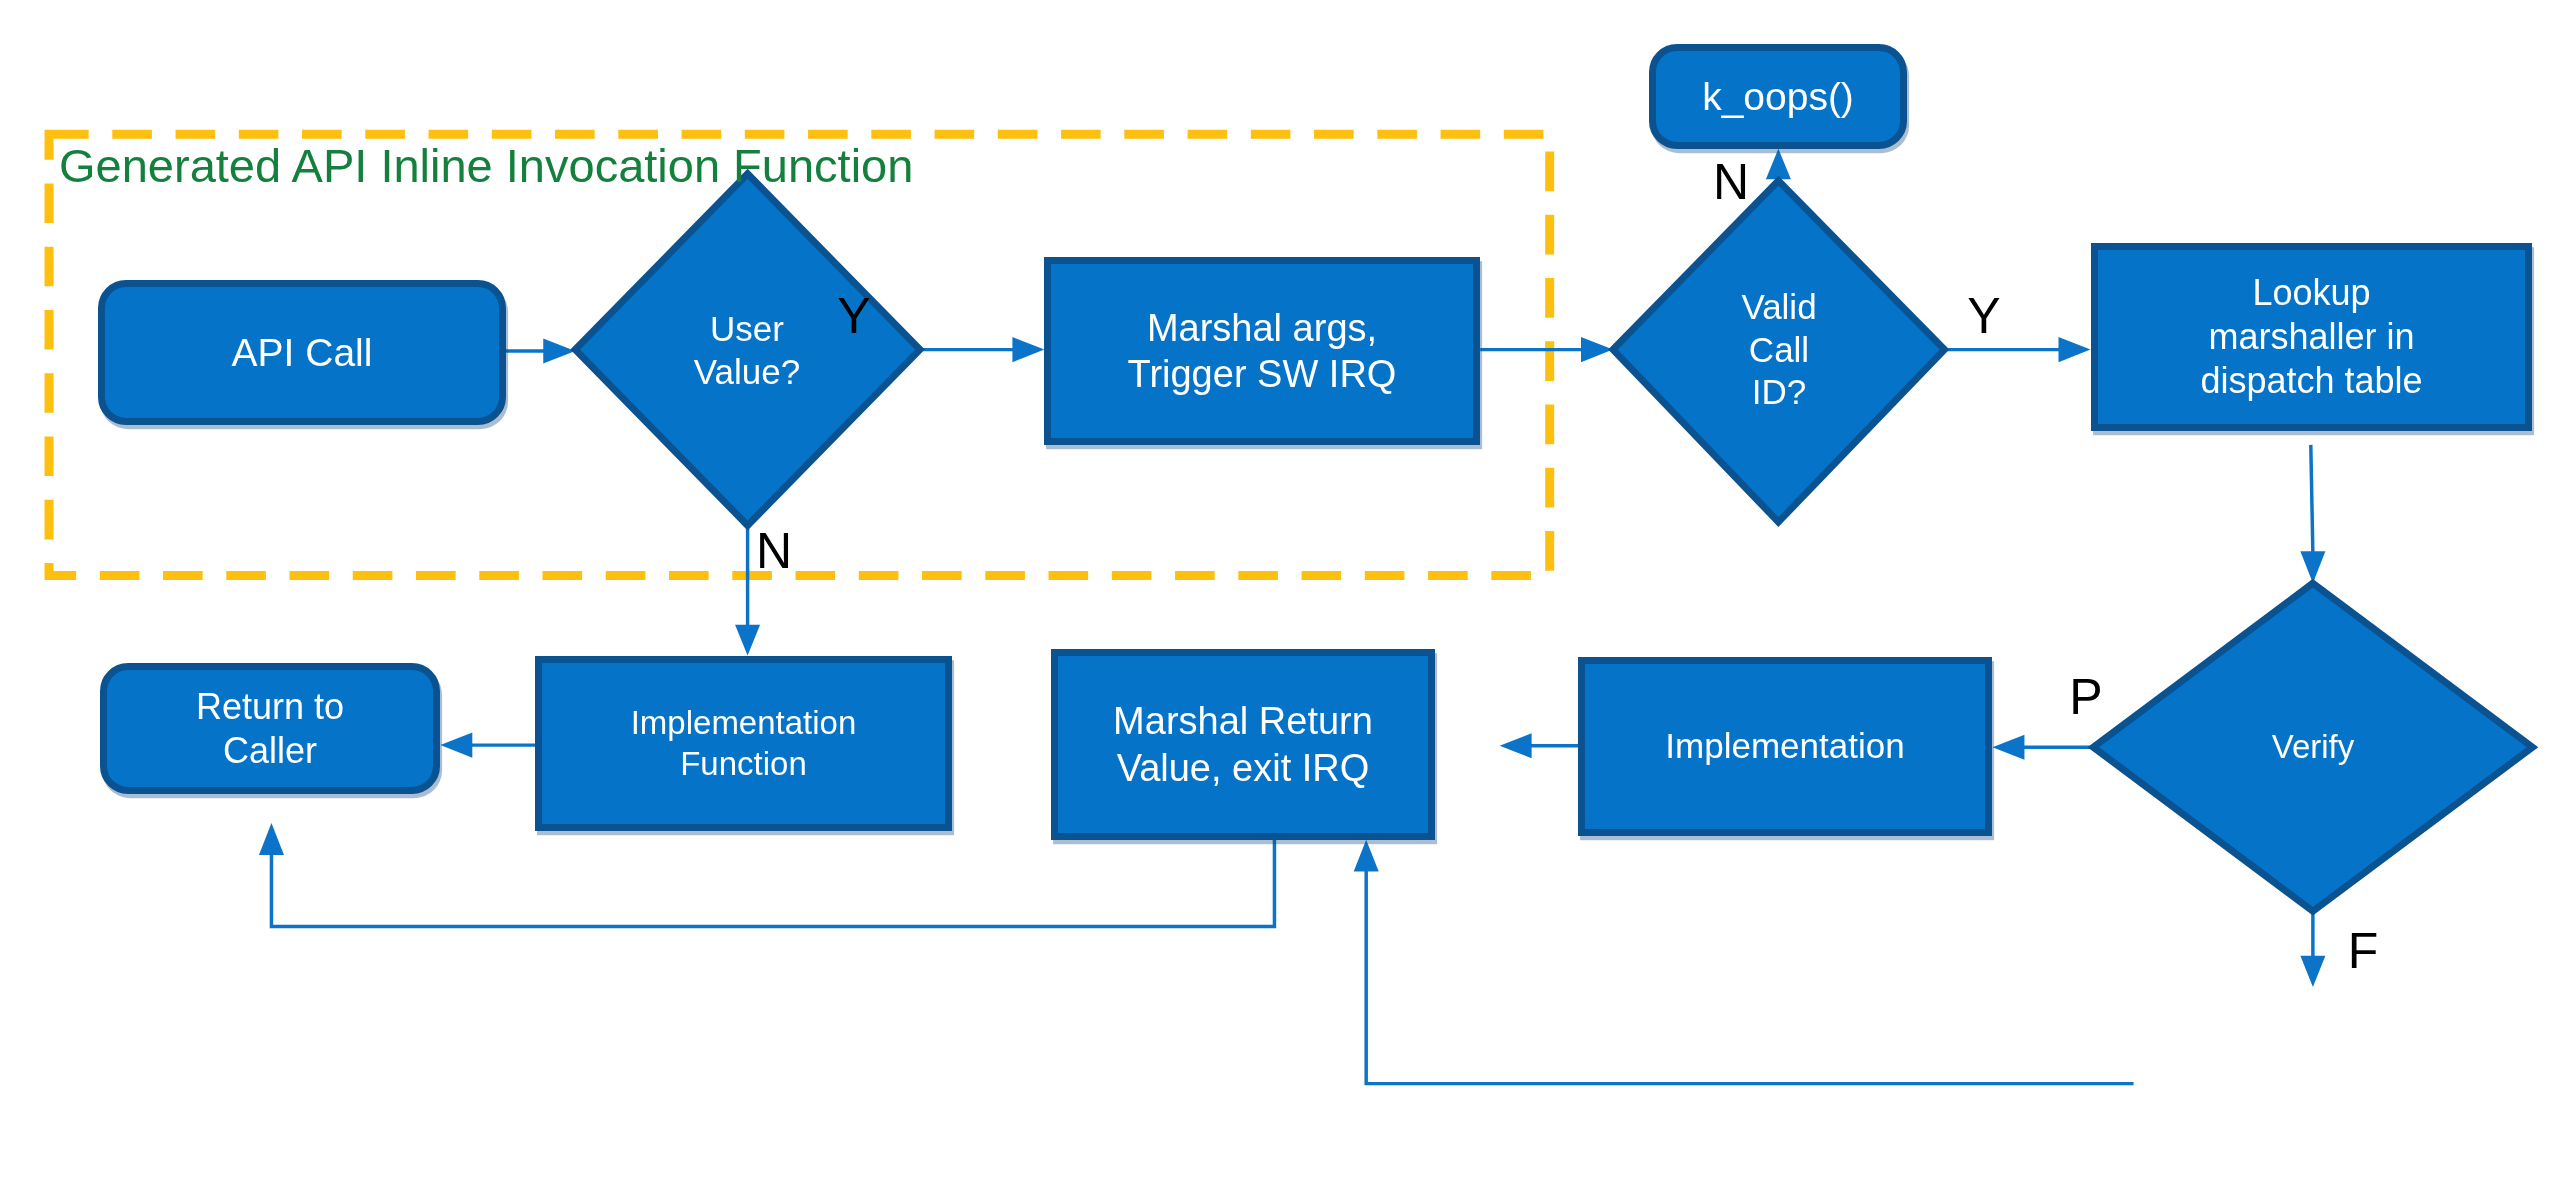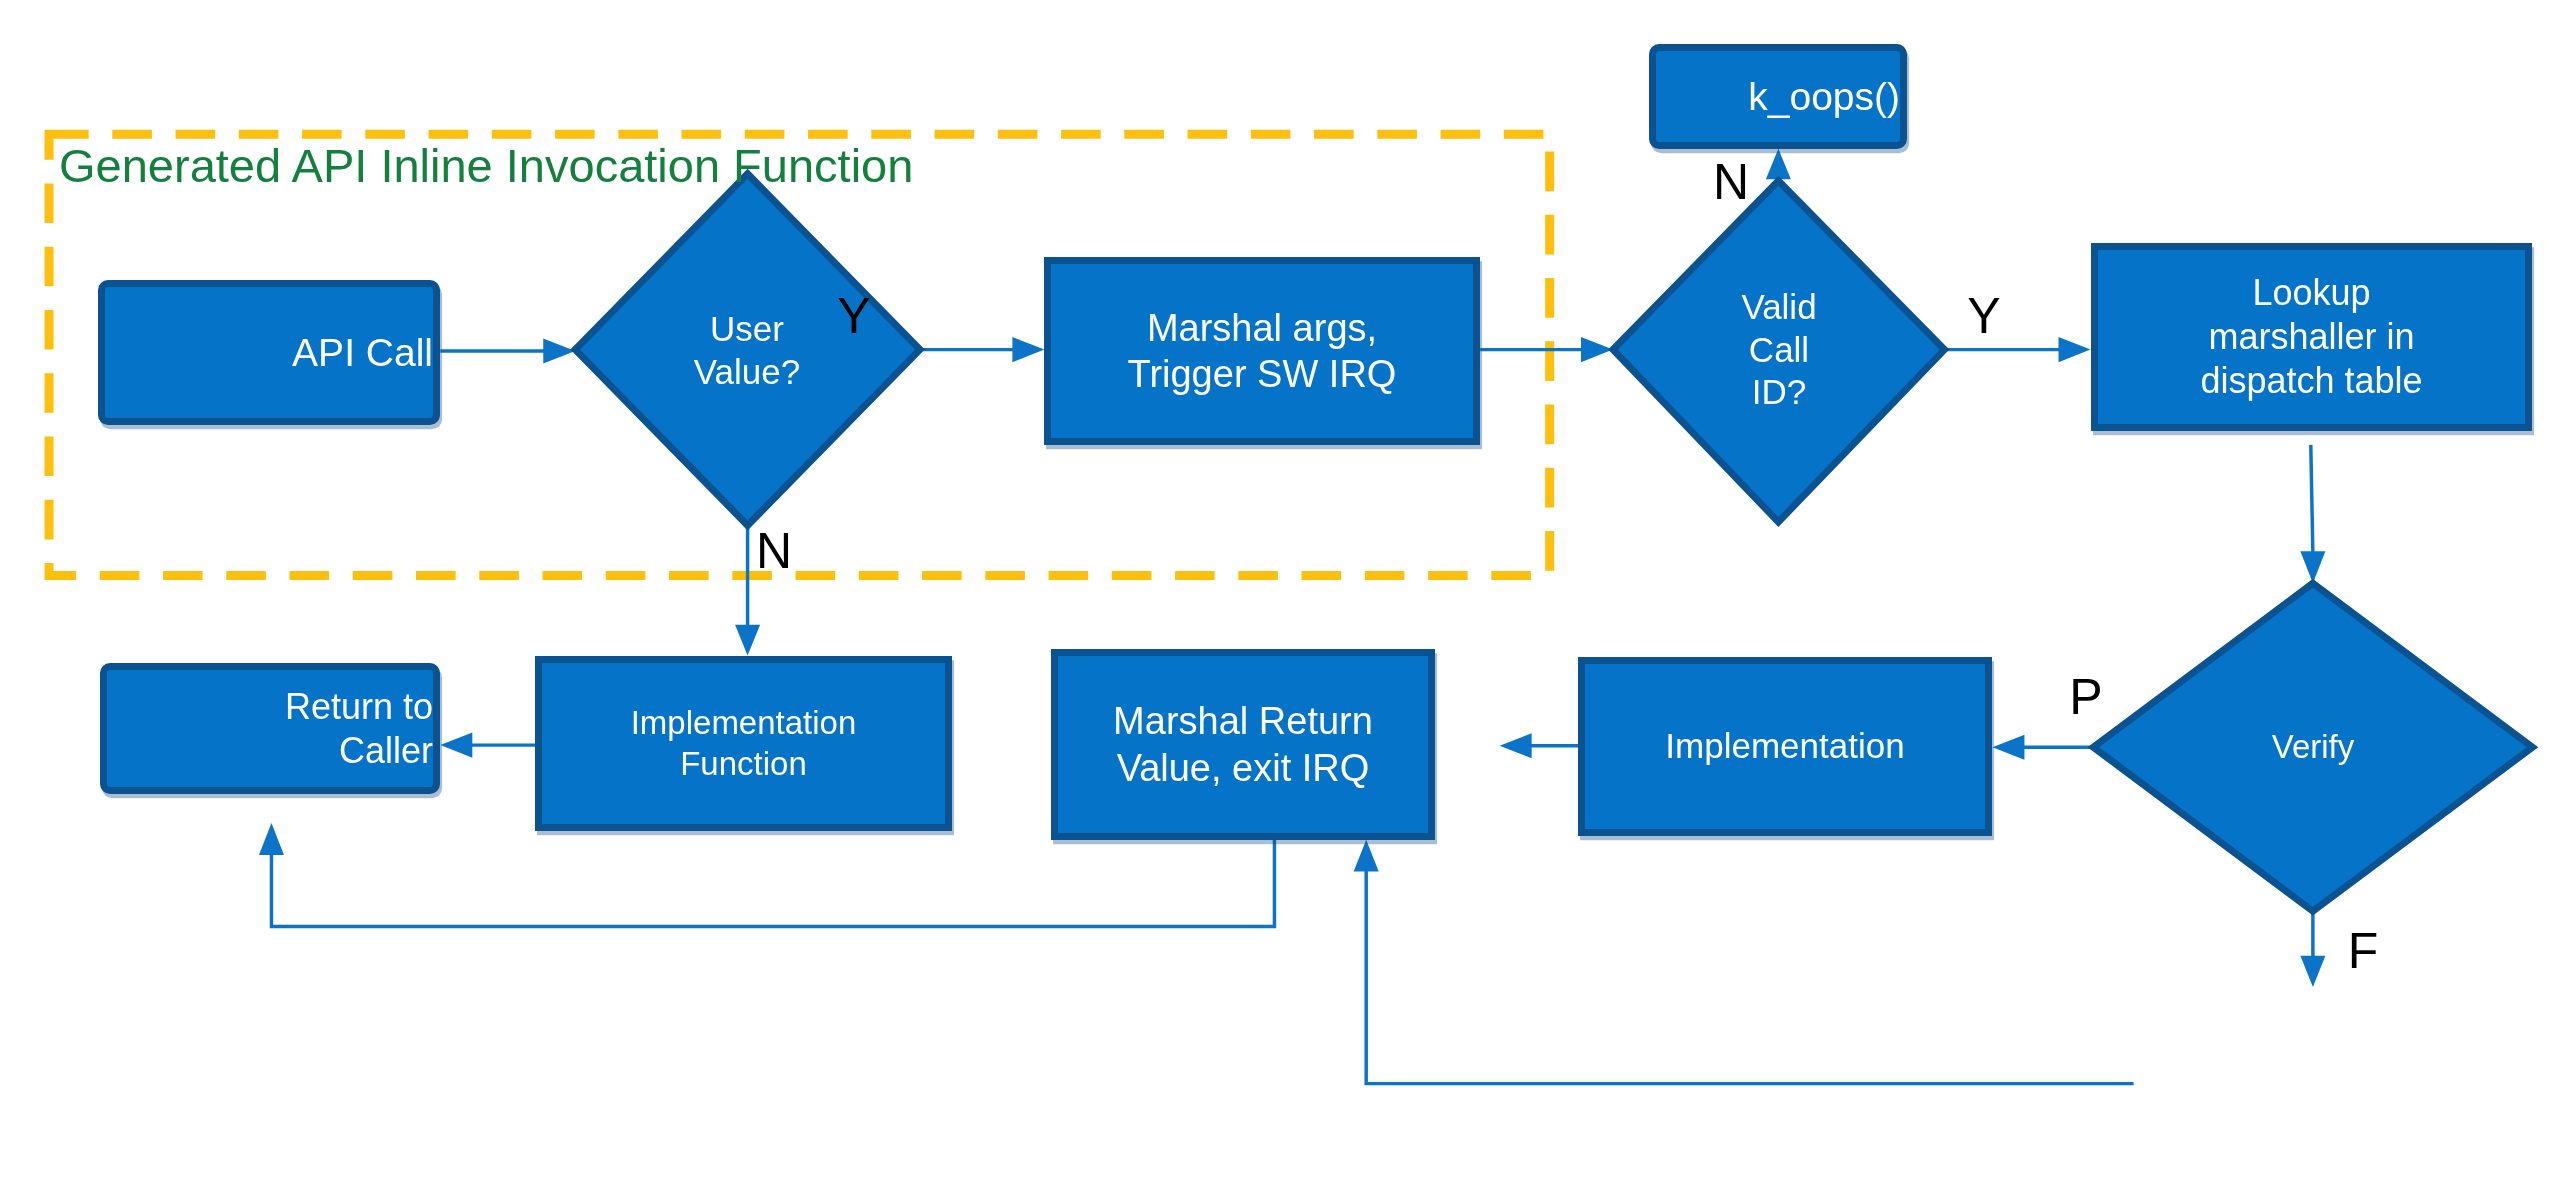--- a/index.html
+++ b/index.html
@@ -42,21 +42,21 @@
     box-sizing: border-box;
     background: #0473C8;
     border: 7px solid #0A5290;
     color: #ffffff;
     display: flex;
     align-items: center;
     justify-content: center;
     text-align: center;
     box-shadow: 2.1px 4.2px 0 rgba(9, 70, 125, 0.35);
   }
-  .node.rounded { border-radius: 10px; text-align: right; }
+  .node.rounded { border-radius: 28px; }
   .node-label {
     white-space: pre-line;
     line-height: 1.22;
     width: 100%;
   }
   
   .float-label {
     position: absolute;
     transform: translate(-50%, -50%);
     color: #ffffff;
@@ -147,21 +147,21 @@
       <polygon class="edge-head" points="633,1072 679,1054 679,1090"></polygon>
     </g>
 
     <polygon class="diamond-shape" points="1075,250 1323,503 1075,756 827,503"></polygon>
     <polygon class="diamond-shape" points="2558,260 2797,503 2558,751 2320,503"></polygon>
     <polygon class="diamond-shape" points="3327,839 3643,1075 3327,1311 3011,1075"></polygon>
   </svg>
 
   <div class="diagram-title">Generated API Inline Invocation Function</div>
 
-  <div class="node rounded fs-56" style="left:98px; top:280px; width:342px; height:145px;">
+  <div class="node rounded fs-56" style="left:98px; top:280px; width:408px; height:145px;">
     <div class="node-label">API Call</div>
   </div>
 
   <div class="node fs-54" style="left:1044px; top:257px; width:436px; height:188px;">
     <div class="node-label">Marshal args,
 Trigger SW IRQ</div>
   </div>
 
   <div class="node rounded fs-56" style="left:1649px; top:44px; width:258px; height:105px;">
     <div class="node-label">k_oops()</div>

